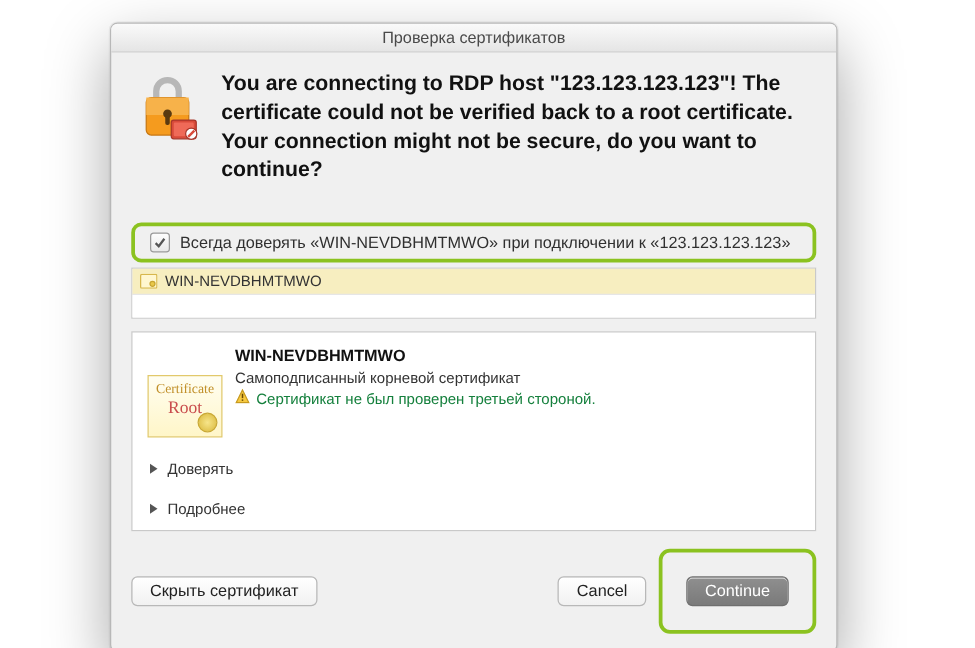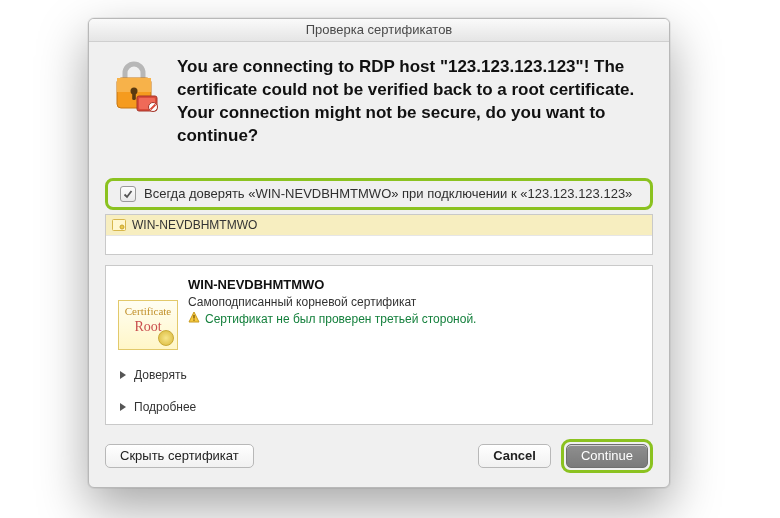--- a/index.html
+++ b/index.html
@@ -211,21 +211,21 @@
     text-align: right;
   }
   .mac-btn.default {
     background: linear-gradient(#8f8f8f,#7a7a7a);
     border-color: #6f6f6f;
     color: #ffffff;
   }
   .highlight-ring {
     border: 3px solid #8bc220;
     border-radius: 9px;
-    padding: 2px;
+    padding: 19px;
     display: inline-flex;
   }
   .spacer { flex: 1; }
 </style>
 </head>
 <body>
 
 <div class="window">
 
   <div class="titlebar">Проверка сертификатов</div>
@@ -304,21 +304,21 @@
           </svg>
         <span>Подробнее</span>
       </div>
     </div>
 
     <div class="button-row">
       <div class="mac-btn">
         <span>Скрыть сертификат</span>
       </div>
       <div class="spacer"></div>
-      <div class="mac-btn" style="margin-right:10px;font-weight:bold;">
+      <div class="mac-btn" style="margin-right:10px;">
         <span>Cancel</span>
       </div>
       <div class="highlight-ring">
         <div class="mac-btn default">
           <span>Continue</span>
         </div>
       </div>
     </div>
 
   </div>

